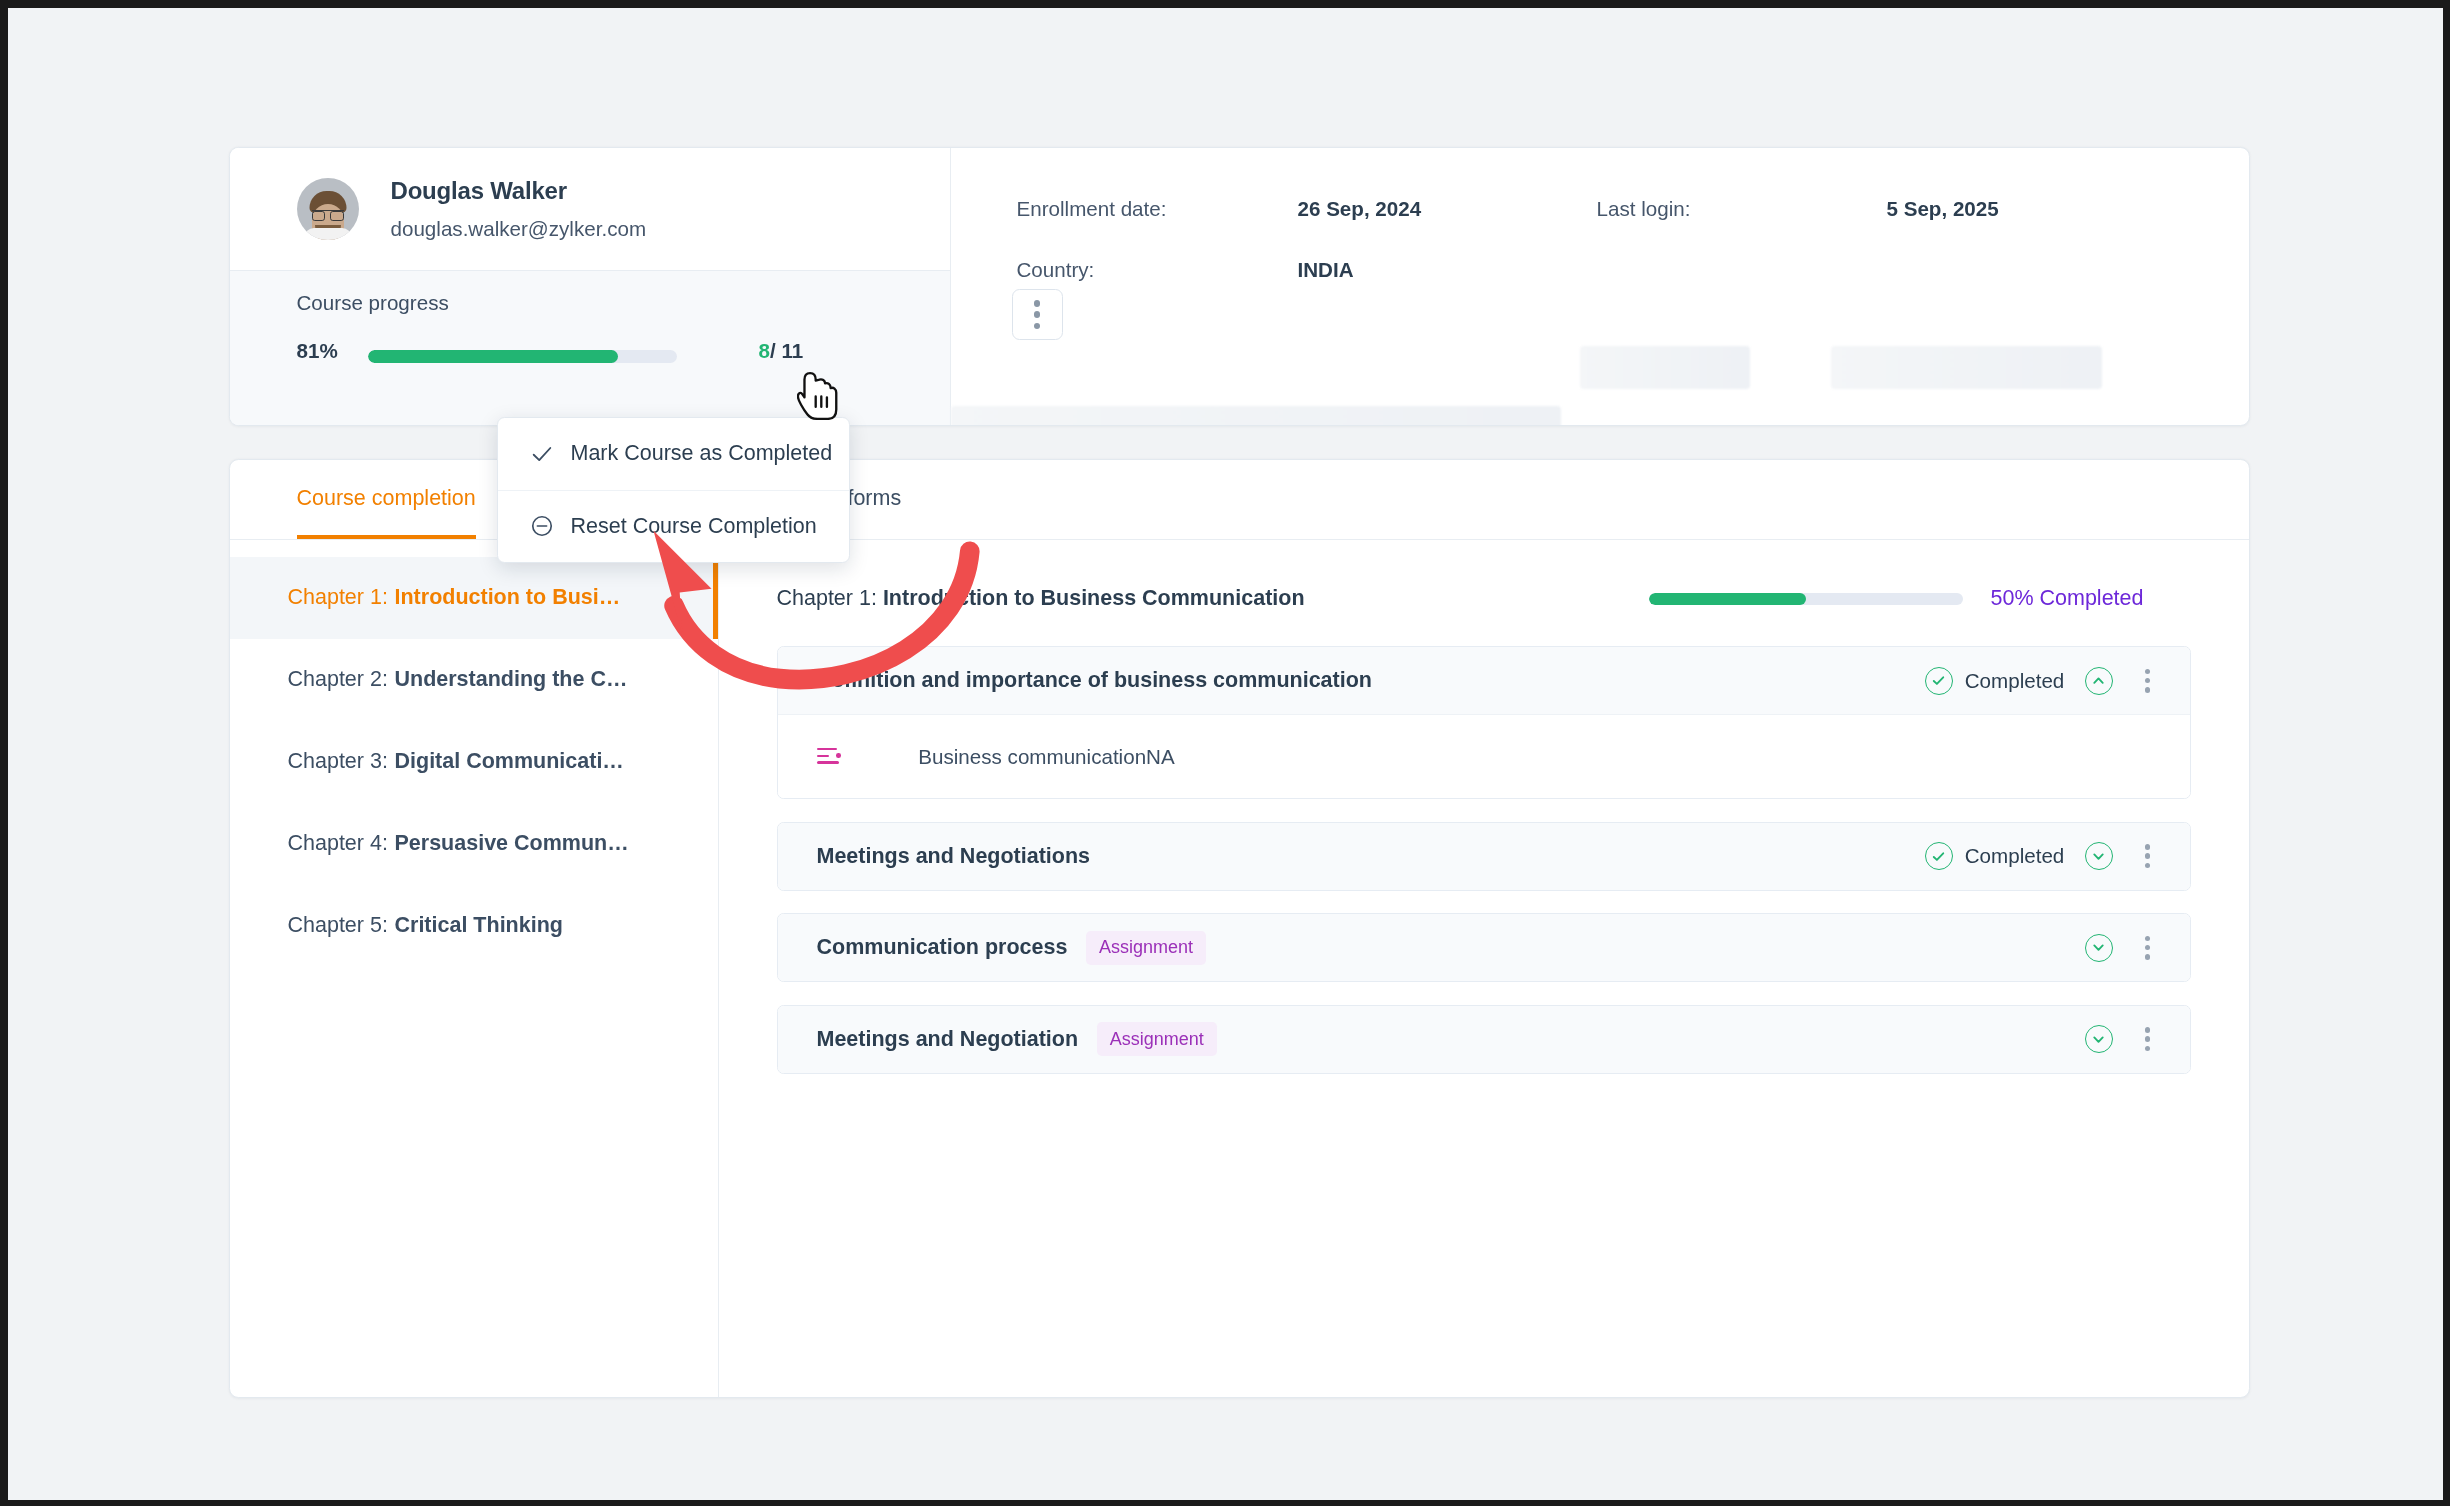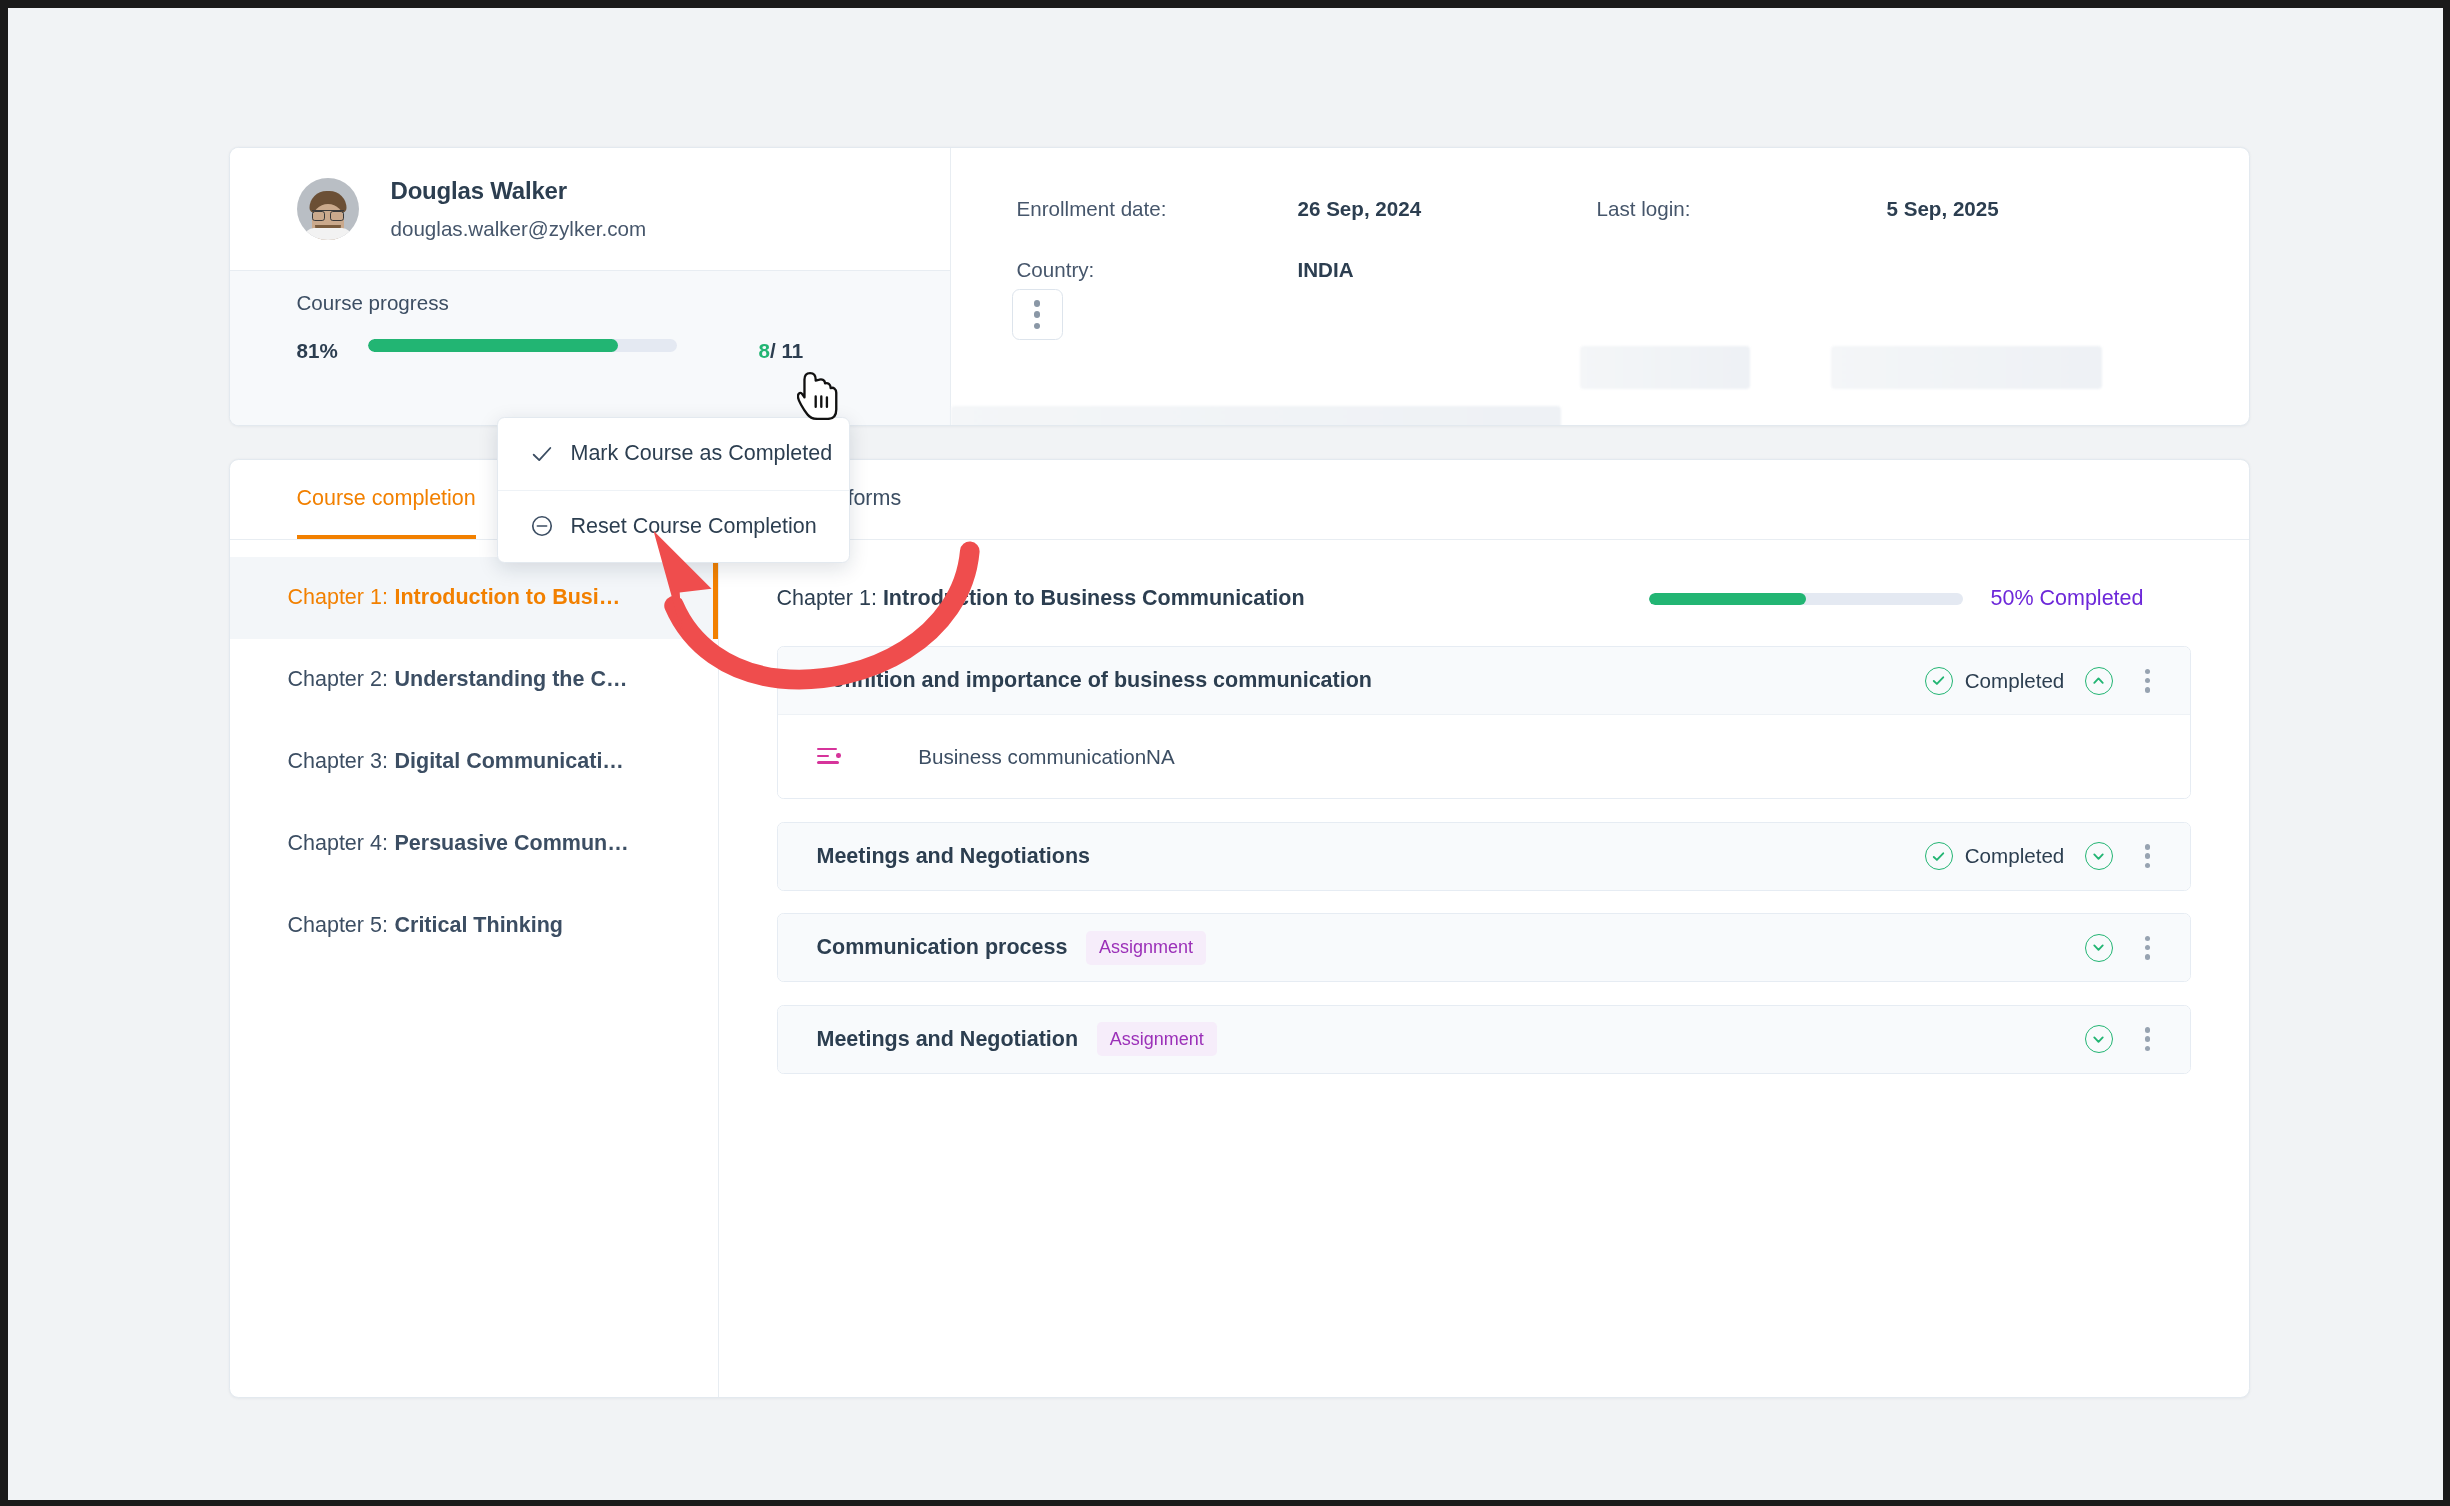--- a/index.html
+++ b/index.html
@@ -143,21 +143,21 @@
     border-top: 0.9px solid #e8edf2;
     padding: 20px 0 0 67px;
     position: relative;
   }
   .progress-label {
     font-size: 20.6px;
     color: #3c4e63;
   }
   .progress-row {
     display: flex;
-    align-items: flex-start;
+    align-items: flex-end;
     margin-top: 24px;
   }
   .progress-pct {
     font-size: 20.6px;
     font-weight: 700;
     color: #2c3e50;
     width: 71px;
   }
   .pbar {
     width: 309px;

